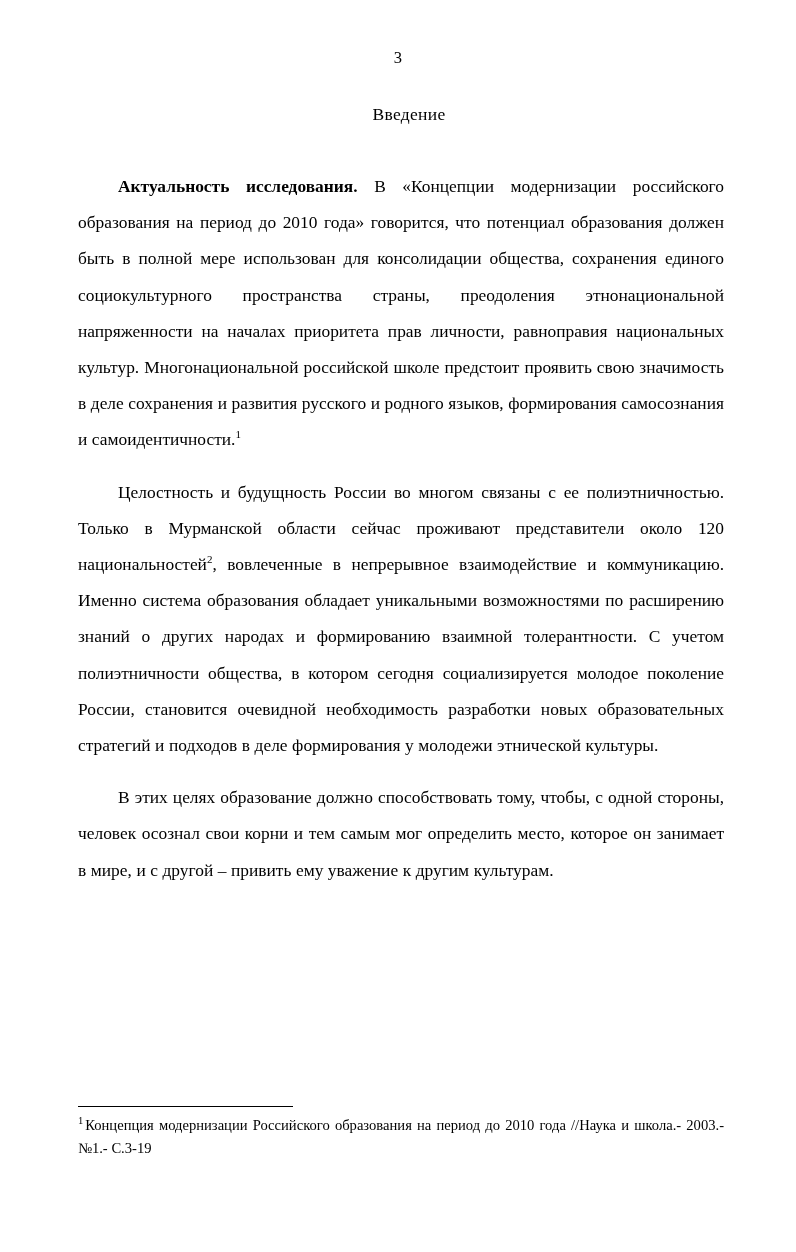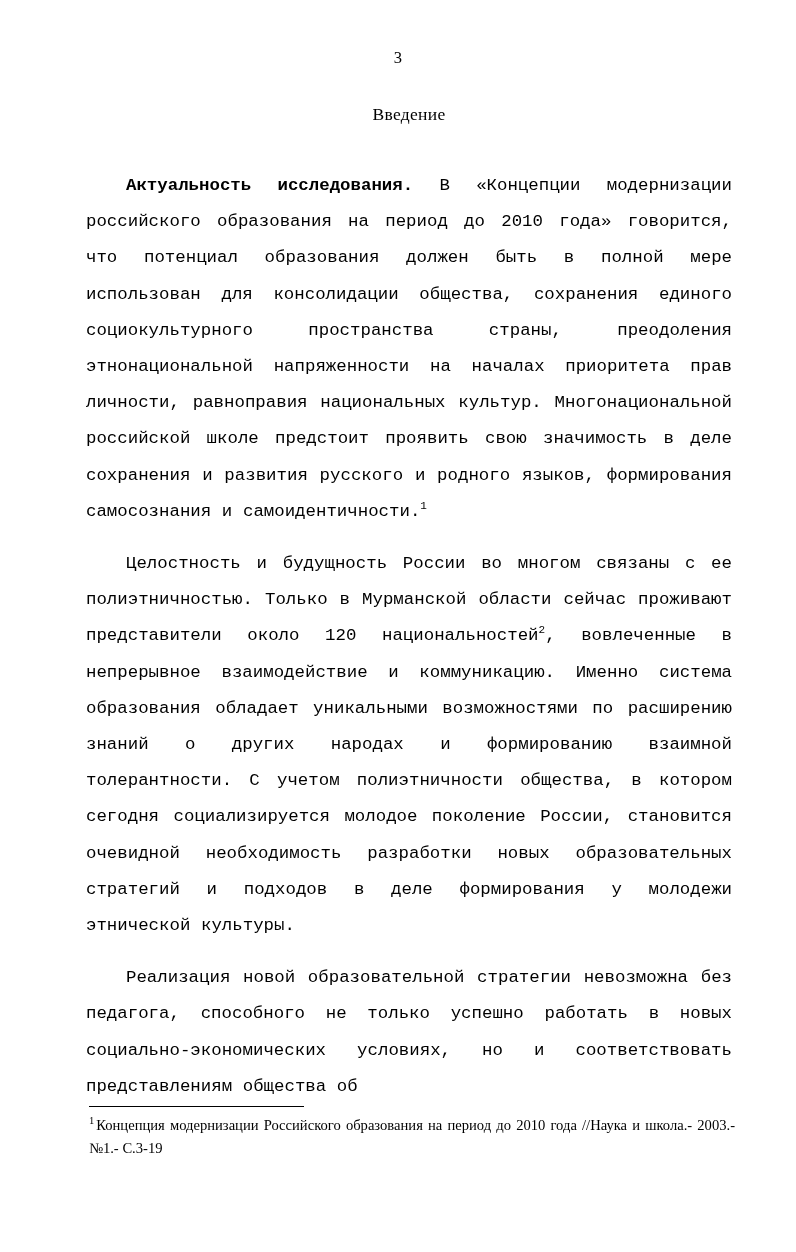--- a/index.html
+++ b/index.html
@@ -37,23 +37,22 @@
     top: 104px;
     left: 11px;
     width: 796px;
     text-align: center;
     font-size: 17.5px;
     letter-spacing: 0.3px;
   }
   .body-area {
     position: absolute;
     top: 168px;
-    left: 86px;
+    left: 78px;
     width: 646px;
-    font-family: Liberation Mono, monospace;
   }
   p.para {
     margin: 0 0 0 0;
     font-size: 17.4px;
     line-height: 36.2px;
     text-align: justify;
     text-indent: 40px;
     text-justify: inter-word;
     word-spacing: 0.2px;
     hyphens: none;
@@ -64,21 +63,21 @@
   .bold {
     font-weight: bold;
   }
   sup {
     font-size: 11px;
     vertical-align: super;
     line-height: 0;
   }
   .footnote-area {
     position: absolute;
-    left: 89px;
+    left: 78px;
     top: 1106px;
     width: 646px;
   }
   .footnote-rule {
     width: 215px;
     height: 0;
     border-top: 1px solid #000;
     margin: 0 0 7px 0;
   }
   .footnote {
@@ -107,22 +106,22 @@
   <div class="page-number">3</div>
 
   <div class="doc-title">Введение</div>
 
   <div class="body-area">
 
     <p class="para"><span class="bold">Актуальность исследования.</span><span> В «Концепции модернизации российского образования на период до 2010 года» говорится, что потенциал образования должен быть в полной мере использован для консолидации общества, сохранения единого социокультурного пространства страны, преодоления этнонациональной напряженности на началах приоритета прав личности, равноправия национальных культур. Многонациональной российской школе предстоит проявить свою значимость в деле сохранения и развития русского и родного языков, формирования самосознания и самоидентичности.</span><sup>1</sup></p>
 
     <p class="para"><span>Целостность и будущность России во многом связаны с ее полиэтничностью. Только в Мурманской области сейчас проживают представители около 120 национальностей</span><sup>2</sup><span>, вовлеченные в непрерывное взаимодействие и коммуникацию. Именно система образования обладает уникальными возможностями по расширению знаний о других народах и формированию взаимной толерантности. С учетом полиэтничности общества, в котором сегодня социализируется молодое поколение России, становится очевидной необходимость разработки новых образовательных стратегий и подходов в деле формирования у молодежи этнической культуры.</span></p>
 
+    <p class="para">В этих целях образование должно способствовать тому, чтобы, с одной стороны, человек осознал свои корни и тем самым мог определить место, которое он занимает в мире, и с другой – привить ему уважение к другим культурам.</p>
 
-    <p class="para">Реализация новой образовательной стратегии невозможна без педагога, способного не только успешно работать в новых социально-экономических условиях, но и соответствовать представлениям общества об</p>
 
   </div>
 
   <div class="footnote-area">
     <div class="footnote-rule"></div>
     <p class="footnote"><span class="fn-num">1</span><span>Концепция модернизации Российского образования на период до 2010 года //Наука и школа.- 2003.- №1.- С.3-19</span></p>
   </div>
 
 </div>
 

